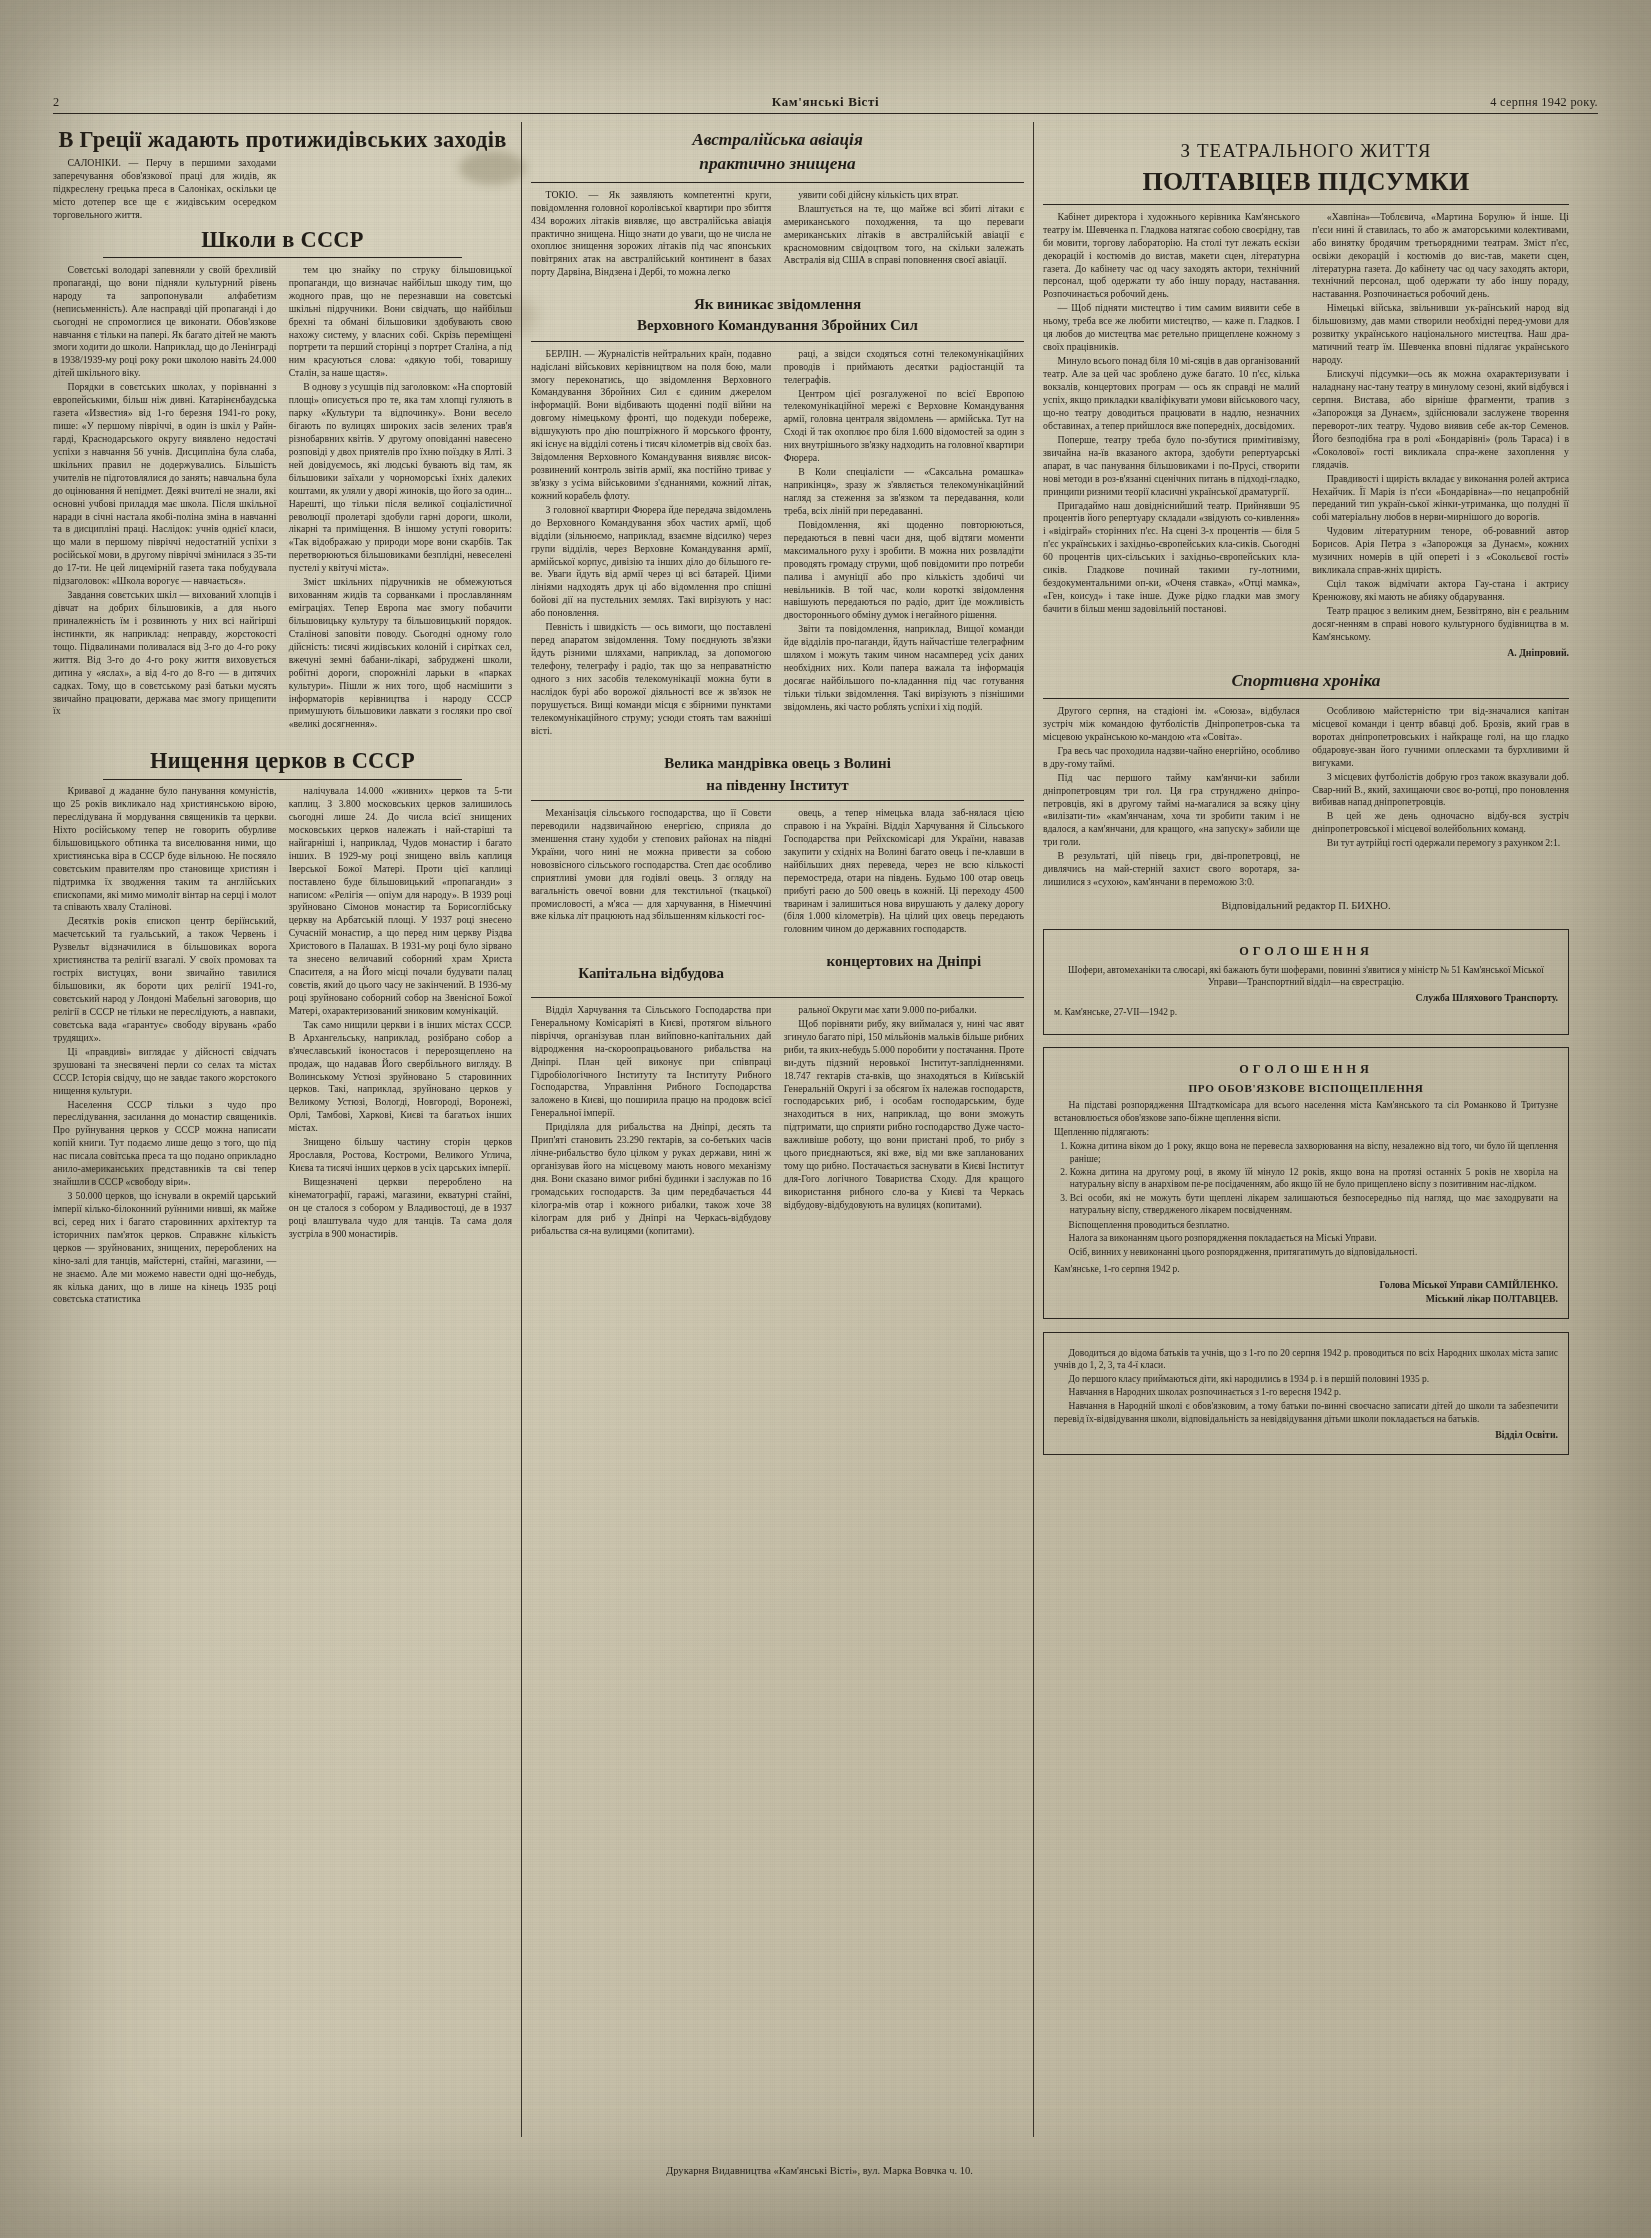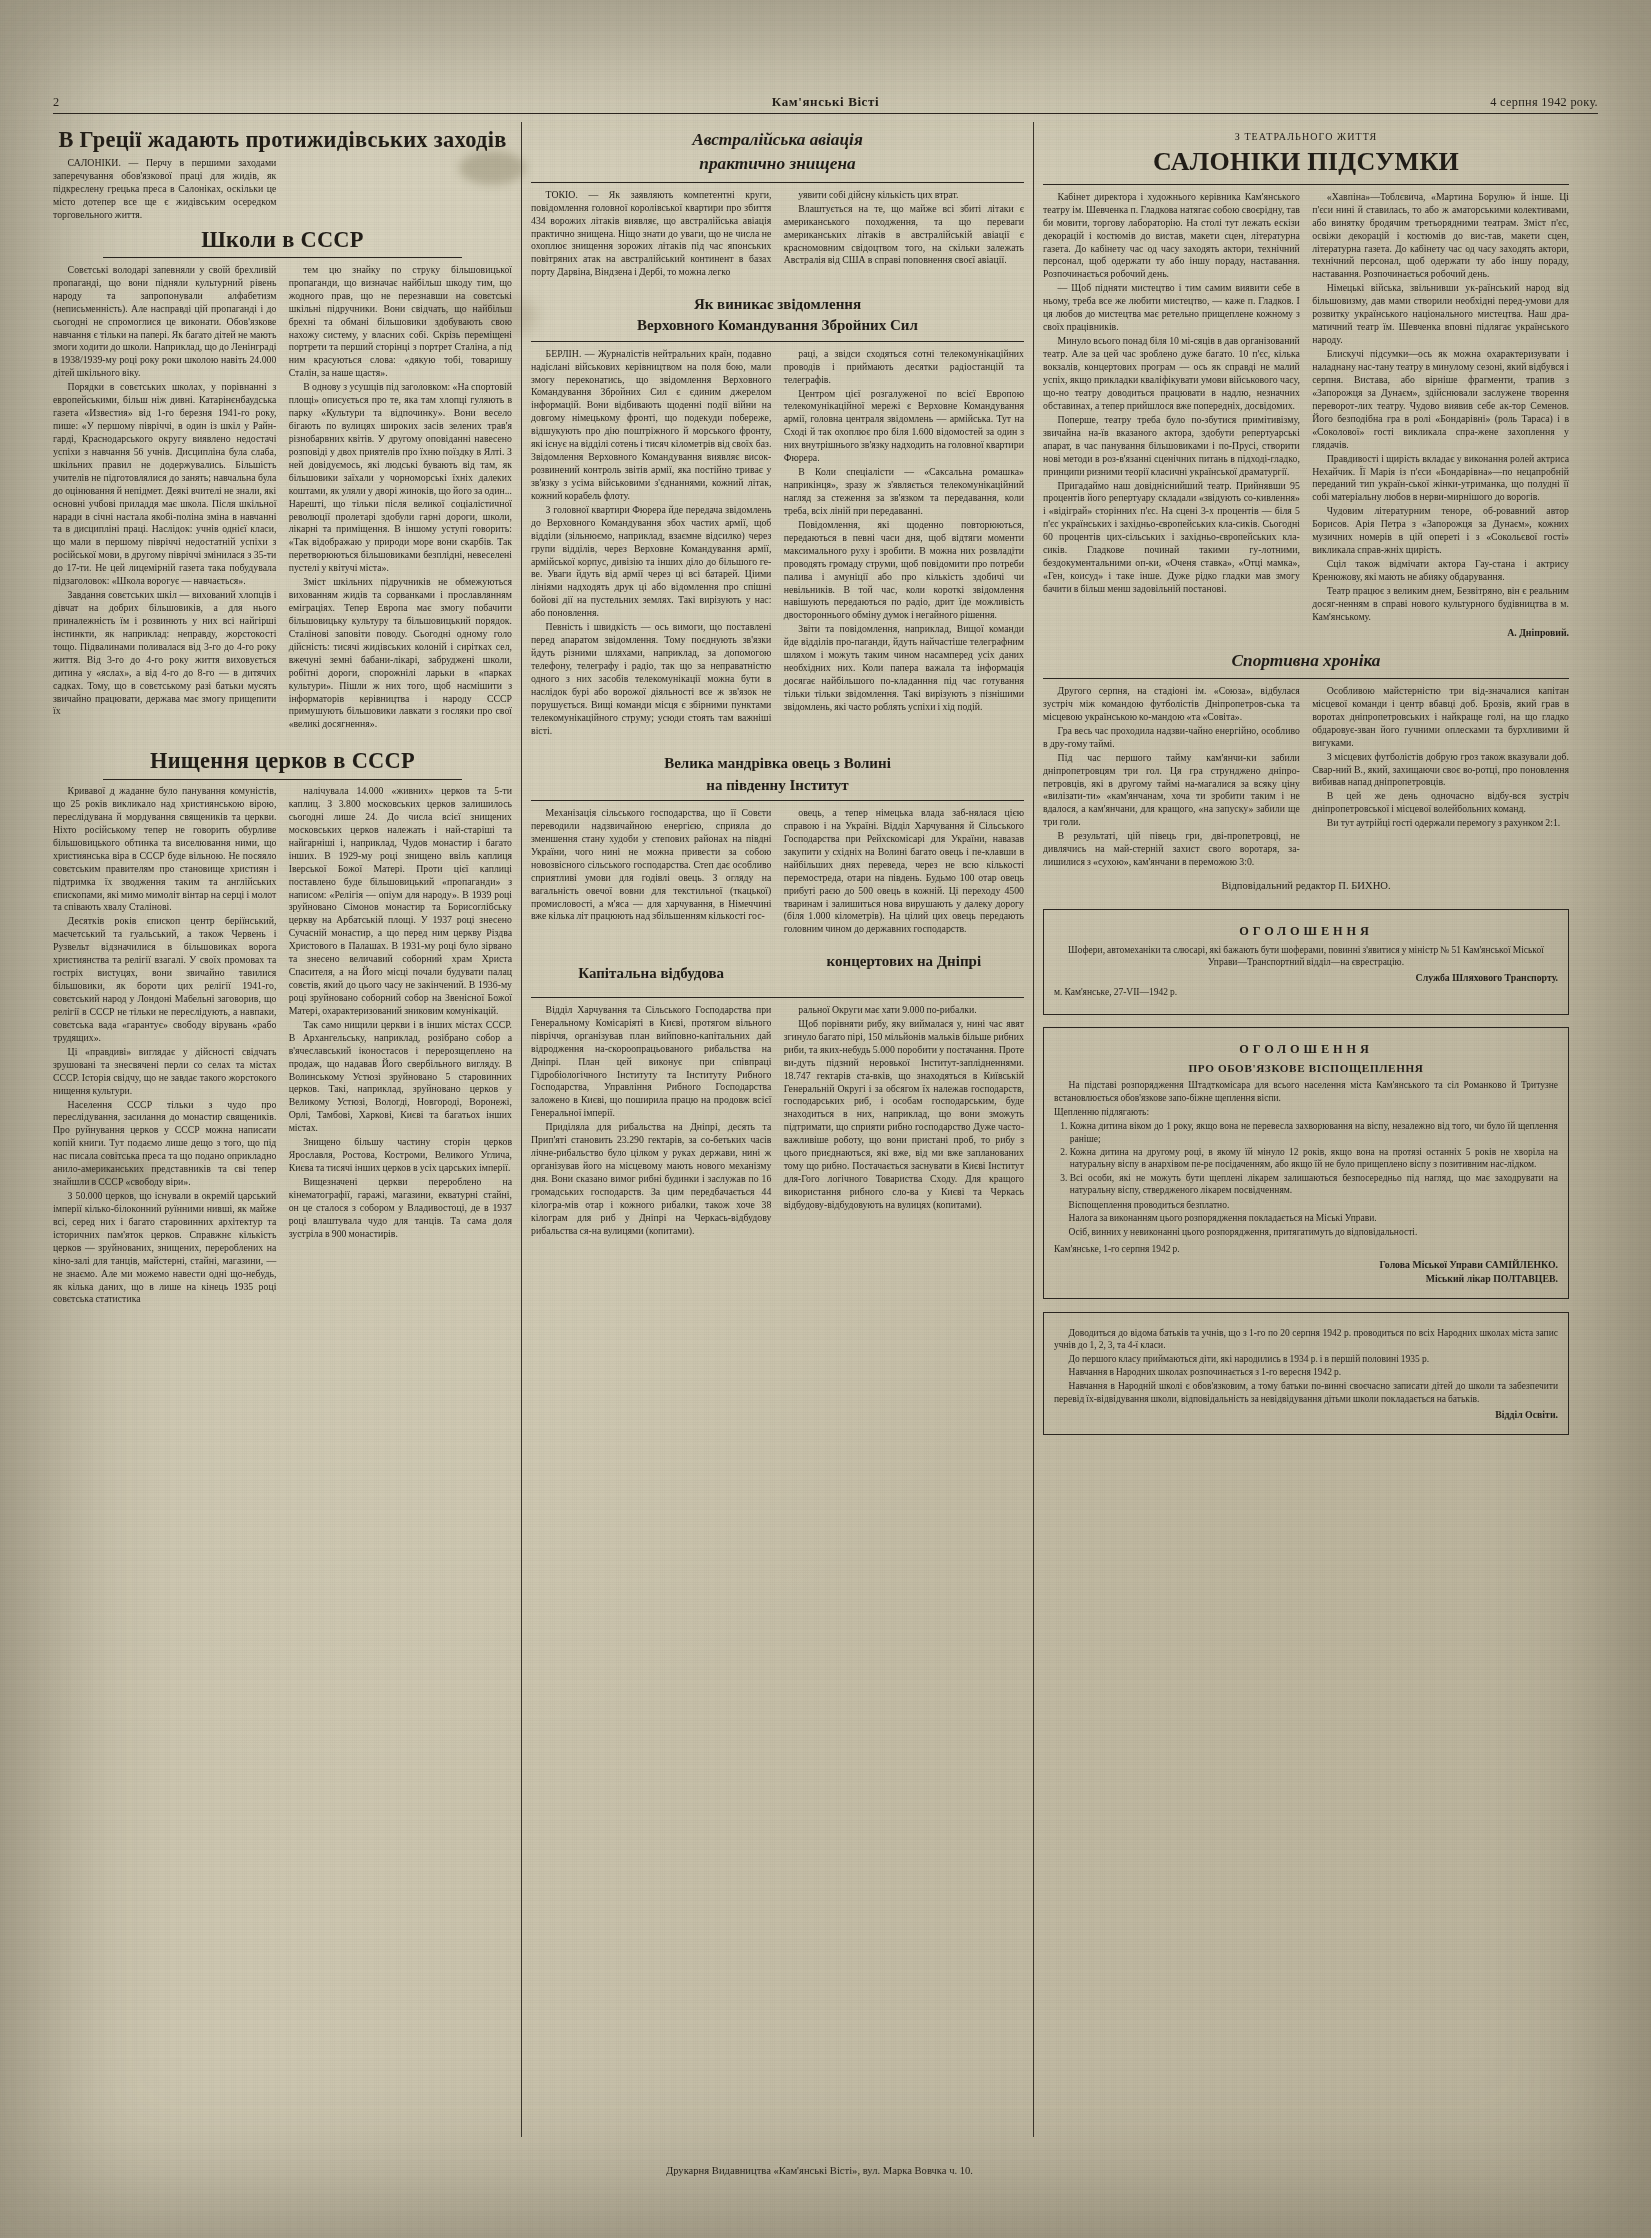--- a/index.html
+++ b/index.html
@@ -315,22 +315,22 @@
             <p>ральної Округи має хати 9.000 по-рибалки.</p>
             <p>Щоб порівняти рибу, яку виймалася у, нині час явят згинуло багато пірі, 150 мільйонів мальків більше рибних риби, та яких-небудь 5.000 поробити у постачання. Проте ви-дуть підзний неровької Інститут-заплідненнями. 18.747 гектарів ста-вків, що знаходяться в Київській Генеральній Округі і за обсягом їх належав господарств, господарських риб, і особам господарським, буде знаходиться в них, наприклад, що вони зможуть підтримати, що сприяти рибно господарство Дуже часто-важливіше роботу, що вони пристані проб, то рибу з цього приєднаються, які вже, від ми вже запланованих тому що рибно. Постачається заснувати в Києві Інститут для-Гого логічного Товариства Сходу. Для кращого використання рибного сло-ва у Києві та Черкась відбудову-відбудовують на вулицях (копитами).</p>
           </div>
         </div>
       </div>
 
       <div class="vsep"></div>
 
       <div class="colgroup c-right">
 
-        <div style="text-align:center; font-size:10px; letter-spacing:1.1px; margin-top:9px;">З ТЕАТРАЛЬНОГО ЖИТТЯ</div>
-        <h1 class="hl" style="font-size:26px; margin-top:5.6px;">САЛОНІКИ ПІДСУМКИ</h1>
+        <div style="text-align:center; font-size:19px; letter-spacing:1.1px; margin-top:18px;">З ТЕАТРАЛЬНОГО ЖИТТЯ</div>
+        <h1 class="hl" style="font-size:26px; margin-top:5.6px;">ПОЛТАВЦЕВ ПІДСУМКИ</h1>
         <div class="head-rule-full"></div>
 
         <div class="twocol">
           <div>
             <p>Кабінет директора і художнього керівника Кам'янського театру ім. Шевченка п. Гладкова натягає собою своєрідну, тав би мовити, торгову лабораторію. На столі тут лежать ескізи декорацій і костюмів до вистав, макети сцен, літературна газета. До кабінету час од часу заходять актори, технічний персонал, щоб одержати ту або іншу пораду, наставання. Розпочинається робочий день.</p>
             <p>— Щоб підняти мистецтво і тим самим виявити себе в ньому, треба все же любити мистецтво, — каже п. Гладков. І ця любов до мистецтва має ретельно прищеплене кожному з своїх працівників.</p>
             <p>Минуло всього понад біля 10 мі-сяців в дав організований театр. Але за цей час зроблено дуже багато. 10 п'єс, кілька вокзалів, концертових програм — ось як справді не малий успіх, якщо прикладки кваліфікувати умови військового часу, що-но театру доводиться працювати в надлю, незначних обставинах, а тепер прийшлося вже попередніх, досвідомих.</p>
             <p>Поперше, театру треба було по-збутися примітивізму, звичайна на-їв вказаного актора, здобути репертуарські апарат, в час панування більшовиками і по-Прусі, створити нові методи в роз-в'язанні сценічних питань в підході-гладко, принципи ризними теорії класичні української драматургії.</p>
             <p>Пригадаймо наш довідніснийший театр. Прийнявши 95 процентів його репертуару складали «звідують со-кивлення» і «відіграй» сторінних п'єс. На сцені 3-х процентів — біля 5 п'єс українських і західньо-європейських кла-сиків. Сьогодні 60 процентів цих-сільських і західньо-європейських кла-сиків. Гладкове починай такими гу-лотними, бездокументальними оп-ки, «Оченя ставка», «Отці мамка», «Ген, коисуд» і таке інше. Дуже рідко гладки мав змогу бачити в більш менш задовільній постанові.</p>
           </div>

